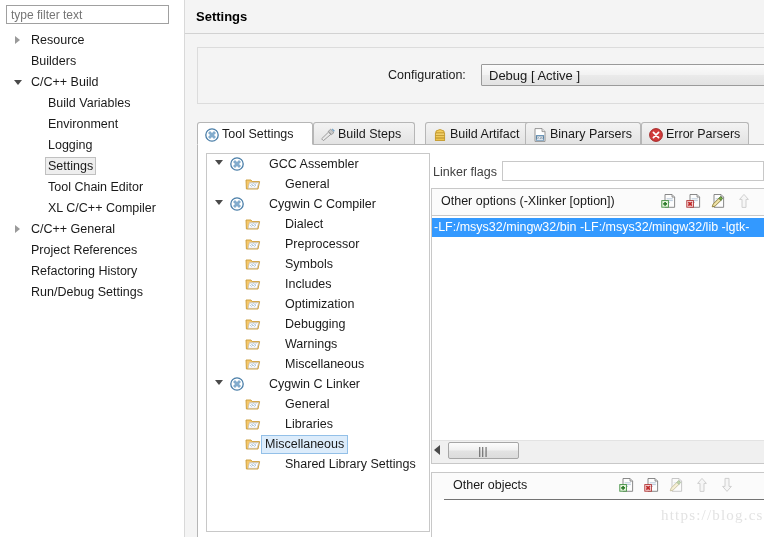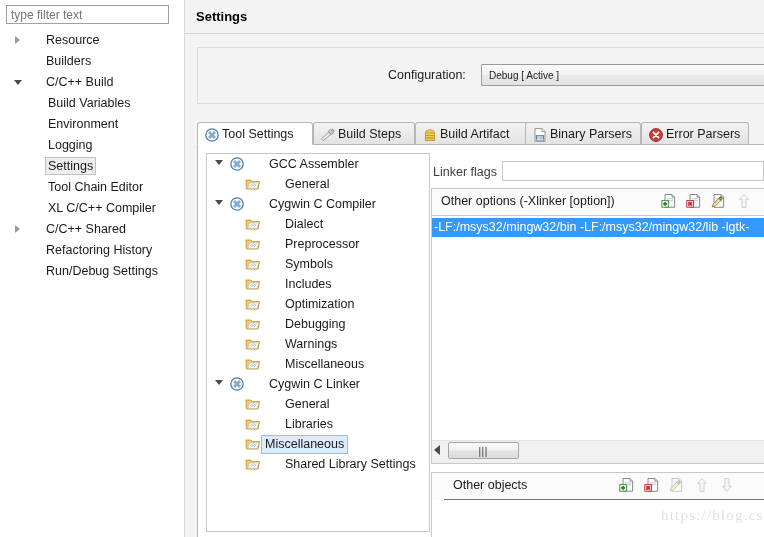--- a/index.html
+++ b/index.html
@@ -88,21 +88,21 @@
   }
   .twisty.expanded::before {
     content: "";
     position: absolute;
     left: 0px; top: 2px;
     width: 0; height: 0;
     border-top: 5px solid #4a4a4a;
     border-left: 4px solid transparent;
     border-right: 4px solid transparent;
   }
-  .nav-indent1 { padding-left: 43px; }
+  .nav-indent1 { padding-left: 28px; }
   .nav-indent2 { padding-left: 45px; }
 
   
   #vdivider {
     position: absolute;
     left: 184px; top: 0;
     width: 1px; height: 537px;
     background: #d9d9d9;
   }
 
@@ -149,21 +149,21 @@
     left: 296px; top: 64px;
     width: 378px; height: 22px;
     box-sizing: border-box;
     border: 1px solid #9a9a9a;
     background: linear-gradient(to bottom, #fbfbfb 0%, #f2f2f2 48%, #eaeaea 52%, #e2e2e2 100%);
     border-radius: 1px;
   }
   #config-combo-text {
     position: absolute;
     left: 7px; top: 2px;
-    font-size: 10px;
+    font-size: 13px;
     color: #1a1a1a;
     line-height: 17px;
   }
 
   
   #tabbar {
     position: absolute;
     left: 12px; top: 122px;
     width: 567px; height: 23px;
   }
@@ -411,21 +411,22 @@
     <div id="nav-tree">
         <div class="nav-row nav-indent1"><span class="twisty collapsed"></span><span class="nav-label">Resource</span></div>
         <div class="nav-row nav-indent1"><span class="nav-label">Builders</span></div>
         <div class="nav-row nav-indent1"><span class="twisty expanded"></span><span class="nav-label">C/C++ Build</span></div>
         <div class="nav-row nav-indent2"><span class="nav-label">Build Variables</span></div>
         <div class="nav-row nav-indent2"><span class="nav-label">Environment</span></div>
         <div class="nav-row nav-indent2"><span class="nav-label">Logging</span></div>
         <div class="nav-row selected nav-indent2"><span class="nav-label">Settings</span></div>
         <div class="nav-row nav-indent2"><span class="nav-label">Tool Chain Editor</span></div>
         <div class="nav-row nav-indent2"><span class="nav-label">XL C/C++ Compiler</span></div>
-        <div class="nav-row nav-indent1"><span class="twisty collapsed"></span><span class="nav-label">C/C++ Shared</span></div>
+        <div class="nav-row nav-indent1"><span class="twisty collapsed"></span><span class="nav-label">C/C++ General</span></div>
+        <div class="nav-row nav-indent1"><span class="nav-label">Project References</span></div>
         <div class="nav-row nav-indent1"><span class="nav-label">Refactoring History</span></div>
         <div class="nav-row nav-indent1"><span class="nav-label">Run/Debug Settings</span></div>
       </div>
   </div>
 
   <div id="vdivider"></div>
 
   <div id="rightpane">
 
     <div id="page-title">Settings</div>
@@ -448,21 +449,21 @@
           <span class="tab-text">Tool Settings</span>
         </div>
         <div class="tab" style="left: 116px; width: 102px;">
           <span class="tab-icon"><svg width="16" height="16" viewBox="0 0 16 16">
               <path d="M10.5 2.2 L14 5.4 L11.6 7.6 L8.2 4.5 Z" fill="#c9c9c9" stroke="#8a8a8a" stroke-width="0.8"></path>
               <path d="M8.4 5.2 L10.8 7.4 L3.4 13.6 L1.6 11.8 Z" fill="#e9e9e9" stroke="#8a8a8a" stroke-width="0.8"></path>
               <path d="M12 2 L14.4 4.2" stroke="#7aa6c8" stroke-width="1.4"></path>
             </svg></span>
           <span class="tab-text">Build Steps</span>
         </div>
-        <div class="tab" style="left: 218px; width: 131px;">
+        <div class="tab" style="left: 228px; width: 131px;">
           <span class="tab-icon"><svg width="16" height="16" viewBox="0 0 16 16">
               <path d="M4 4 Q8 1 12 4 L12 6 L4 6 Z" fill="#f3cd5c" stroke="#c49a2e" stroke-width="0.9"></path>
               <rect x="3.4" y="6" width="9.2" height="2.3" fill="#f7d978" stroke="#c49a2e" stroke-width="0.9"></rect>
               <rect x="3.4" y="8.6" width="9.2" height="2.3" fill="#f3cd5c" stroke="#c49a2e" stroke-width="0.9"></rect>
               <rect x="3.4" y="11.2" width="9.2" height="2.3" fill="#efc44a" stroke="#c49a2e" stroke-width="0.9"></rect>
             </svg></span>
           <span class="tab-text">Build Artifact</span>
         </div>
         <div class="tab" style="left: 328px; width: 116px;">
           <span class="tab-icon"><svg width="16" height="16" viewBox="0 0 16 16">

